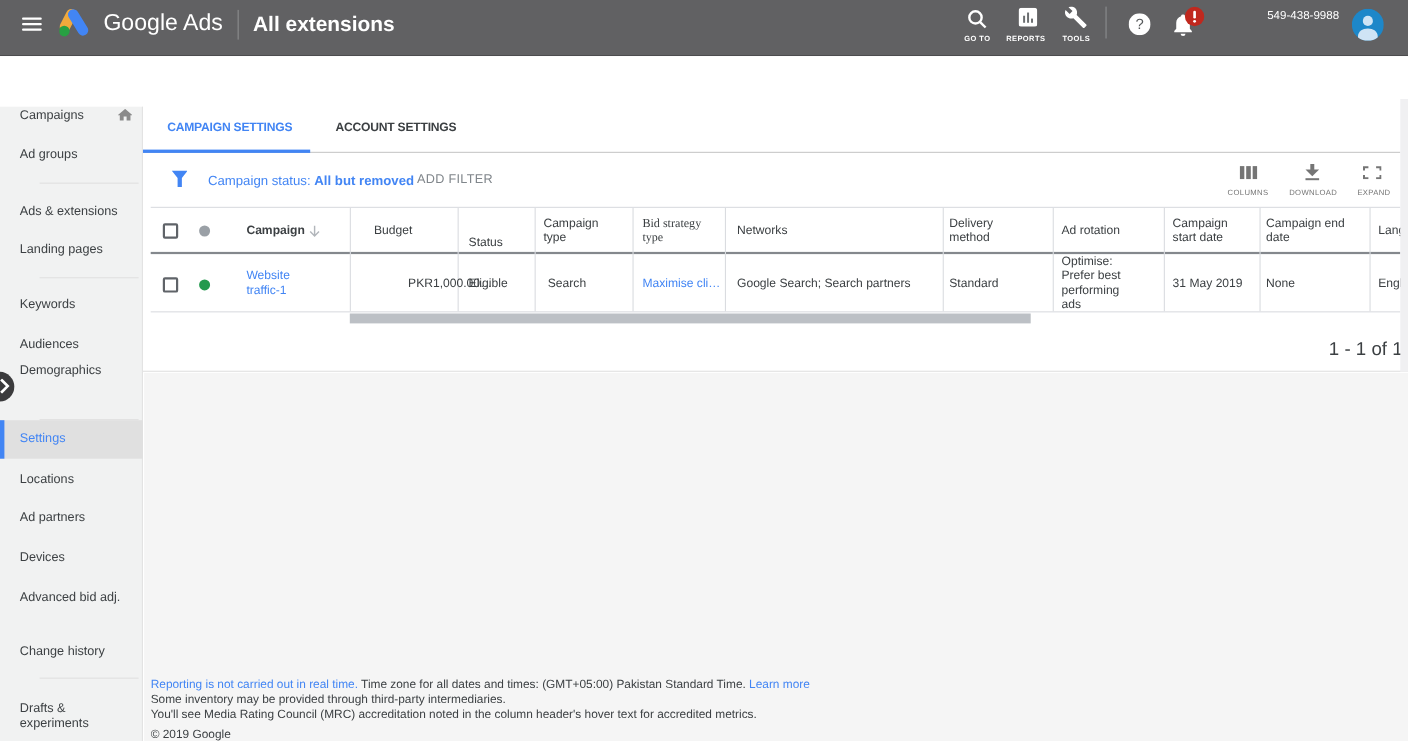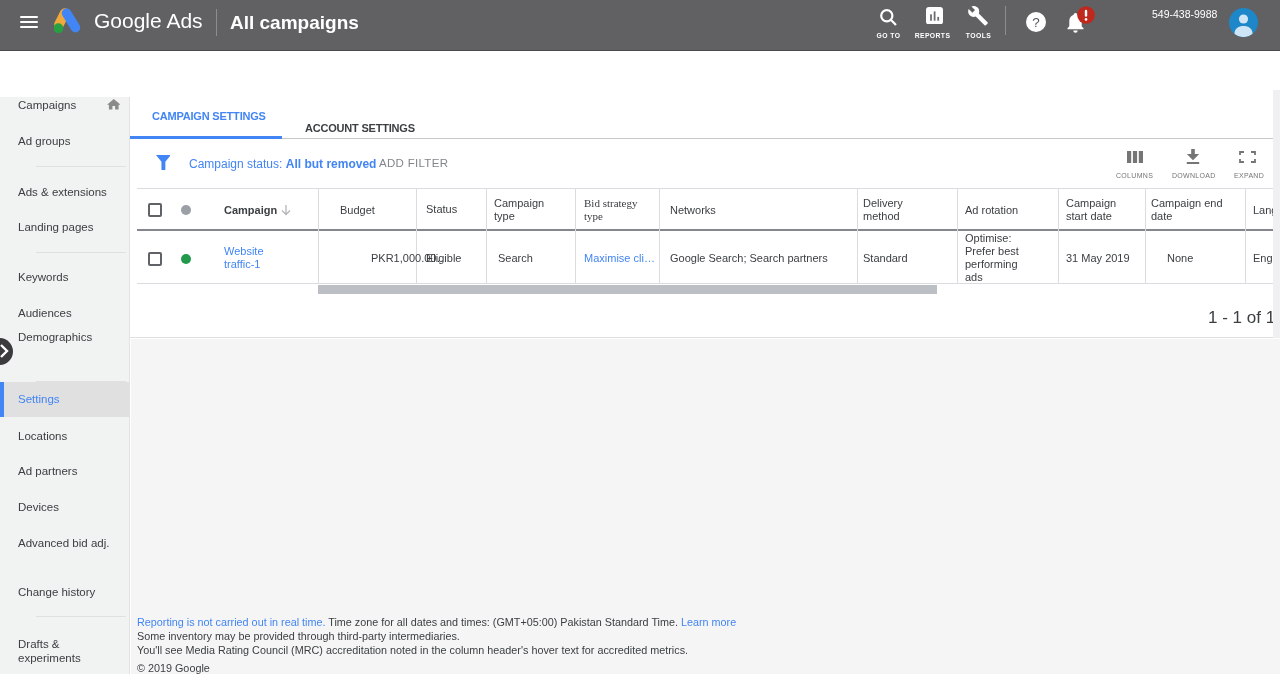--- a/index.html
+++ b/index.html
@@ -19,21 +19,21 @@
   .nav { position:absolute; left:18px; transform:translateY(-50%); font-size:11.5px; color:#3c4043; white-space:nowrap; }
   .navdiv { position:absolute; left:36px; width:90px; height:1px; background:#e0e0e0; }
   .sethl { position:absolute; left:0; top:285px; width:130px; height:35px; background:#e0e0e0; border-left:4px solid #4285f4; }
   
   .strip { position:absolute; left:0; top:51px; width:1280px; height:46px; background:#fff; }
   .card { position:absolute; left:130px; top:97px; width:1150px; height:241px; background:#fff; border-bottom:1px solid #e0e0e0; }
   .belowcard { position:absolute; left:131px; top:339px; width:1149px; height:335px; background:#f5f5f5; }
   .tabline { position:absolute; left:130px; top:138px; width:1143px; height:1px; background:#c8c8c8; }
   .tabind { position:absolute; left:130px; top:135.5px; width:152px; height:3px; background:#4285f4; }
   .tab1 { position:absolute; left:152px; top:110px; font-size:11px; font-weight:bold; letter-spacing:-0.2px; color:#4285f4; }
-  .tab2 { position:absolute; left:305px; top:122px; font-size:11px; font-weight:bold; letter-spacing:-0.2px; color:#3c4043; }
+  .tab2 { position:absolute; left:305px; top:110px; font-size:11px; font-weight:bold; letter-spacing:-0.2px; color:#3c4043; }
   .fstat { position:absolute; left:189px; top:157px; font-size:12px; color:#4285f4; }
   .faddf { position:absolute; left:379px; top:157px; font-size:11.5px; color:#80868b; letter-spacing:0.3px; }
   .ticonlabel { position:absolute; font-size:7px; color:#757575; letter-spacing:0.3px; top:172px; }
   
   .t-topline { position:absolute; left:137px; top:188px; width:1136px; height:1px; background:#dadce0; }
   .t-headline { position:absolute; left:137px; top:229px; width:1136px; height:2px; background:#84888d; }
   .t-rowline { position:absolute; left:137px; top:283px; width:1136px; height:1px; background:#dadce0; }
   .vsep { position:absolute; top:189px; width:1px; height:94px; background:#dadce0; }
   .hcell { position:absolute; font-size:11px; color:#3c4043; line-height:13.5px; }
   .rcell { position:absolute; font-size:11px; color:#3c4043; line-height:13px; }
@@ -56,21 +56,21 @@
       <span style="top:20.5px"></span>
       <span style="top:25.5px"></span>
   </div>
   <svg class="abs" style="left:54px; top:8px;" width="28" height="26" viewBox="0 0 28 26">
     <line x1="10.8" y1="5" x2="5" y2="16.5" stroke="#f0a93c" stroke-width="9.6" stroke-linecap="round"></line>
     <line x1="12.6" y1="5.2" x2="21.4" y2="19.6" stroke="#4285f4" stroke-width="9.6" stroke-linecap="round"></line>
     <circle cx="4.4" cy="20.2" r="4.9" fill="#27a042"></circle>
   </svg>
   <span class="brand">Google Ads</span>
   <div class="tbdiv"></div>
-  <span class="title">All campaigns</span>
+  <span class="title">All extensions</span>
 
   <svg class="abs" style="left:879px; top:8px" width="19" height="19" viewBox="0 0 19 19">
     <circle cx="7.8" cy="7.8" r="5.6" fill="none" stroke="#fff" stroke-width="2.2"></circle>
     <line x1="11.8" y1="11.8" x2="17" y2="17" stroke="#fff" stroke-width="2.2"></line>
   </svg>
   <span class="tblabel" style="left:862px; width:53px;">GO TO</span>
 
   <svg class="abs" style="left:925.5px; top:6.8px" width="17" height="17.5" viewBox="0 0 17 17.5">
     <rect x="0" y="0" width="17" height="17.5" rx="3" fill="#fff"></rect>
     <rect x="4.1" y="7.3" width="1.8" height="6.4" fill="#6b6e70"></rect>
@@ -189,42 +189,42 @@
 <div class="vsep" style="left:1145px"></div>
 <div class="vsep" style="left:1245px"></div>
 
 <div class="cbox" style="top:203px"></div>
 <div class="dot" style="top:205px; background:#9aa0a6;"></div>
 <span class="hcell" style="left:224px; top:203.5px; font-weight:bold;">Campaign</span>
 <svg class="abs" style="left:280.5px; top:205px" width="10" height="11" viewBox="0 0 10 11">
   <path d="M5 0 L5 9 M1 5.5 L5 9.5 L9 5.5" fill="none" stroke="#b2b6bb" stroke-width="1.3"></path>
 </svg>
 <span class="hcell" style="left:340px; top:203.5px;">Budget</span>
-<span class="hcell" style="left:426px; top:203px;">Status</span>
+<span class="hcell" style="left:426px; top:215px;">Status</span>
 <span class="hcell" style="left:494px; top:196.5px;">Campaign<br>type</span>
 <span class="hcell" style="left:584px; top:196.5px;font-family:Liberation Serif, serif;">Bid strategy<br>type</span>
 <span class="hcell" style="left:670px; top:203.5px;text-align:right;">Networks</span>
 <span class="hcell" style="left:863px; top:196.5px;">Delivery<br>method</span>
 <span class="hcell" style="left:965px; top:203.5px;">Ad rotation</span>
 <span class="hcell" style="left:1066px; top:196.5px;">Campaign<br>start date</span>
 <span class="hcell" style="left:1151px; top:196.5px;">Campaign end<br>date</span>
 <span class="hcell" style="left:1253px; top:203.5px;">Language</span>
 
 <div class="cbox" style="top:252px"></div>
 <div class="dot" style="top:253.5px; background:#22994d;"></div>
 <span class="rcell blue" style="left:224px; top:245px;">Website<br>traffic-1</span>
 <span class="rcell" style="left:327px; top:252px;padding-left:44px;">PKR1,000.00…</span>
 <span class="rcell" style="left:426px; top:252px;">Eligible</span>
 <span class="rcell" style="left:498px; top:252px;text-align:center;">Search</span>
 <span class="rcell blue" style="left:584px; top:252px;">Maximise cli…</span>
 <span class="rcell" style="left:670px; top:252px;text-align:center;">Google Search; Search partners</span>
 <span class="rcell" style="left:863px; top:252px;">Standard</span>
 <span class="rcell" style="left:965px; top:231.5px;">Optimise:<br>Prefer best<br>performing<br>ads</span>
 <span class="rcell" style="left:1066px; top:252px;">31 May 2019</span>
-<span class="rcell" style="left:1151px; top:252px;margin-left:16px;">None</span>
+<span class="rcell" style="left:1151px; top:252px;">None</span>
 <span class="rcell" style="left:1253px; top:252px;">English</span>
 
 <div class="sbar"></div>
 <span class="pag">1 - 1 of 1</span>
 
 <div class="footer">
   <span class="blue">Reporting is not carried out in real time.</span> Time zone for all dates and times: (GMT+05:00) Pakistan Standard Time. <span class="blue">Learn more</span><br>
   Some inventory may be provided through third-party intermediaries.<br>
   You'll see Media Rating Council (MRC) accreditation noted in the column header's hover text for accredited metrics.
 </div>

